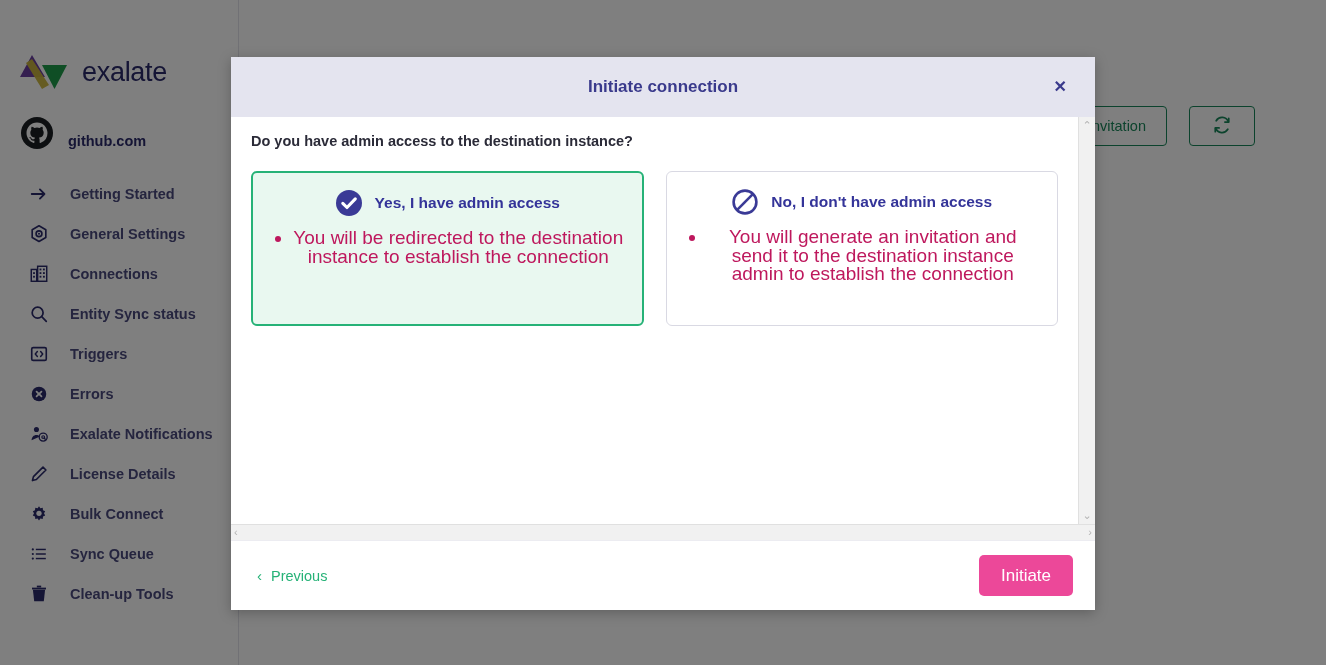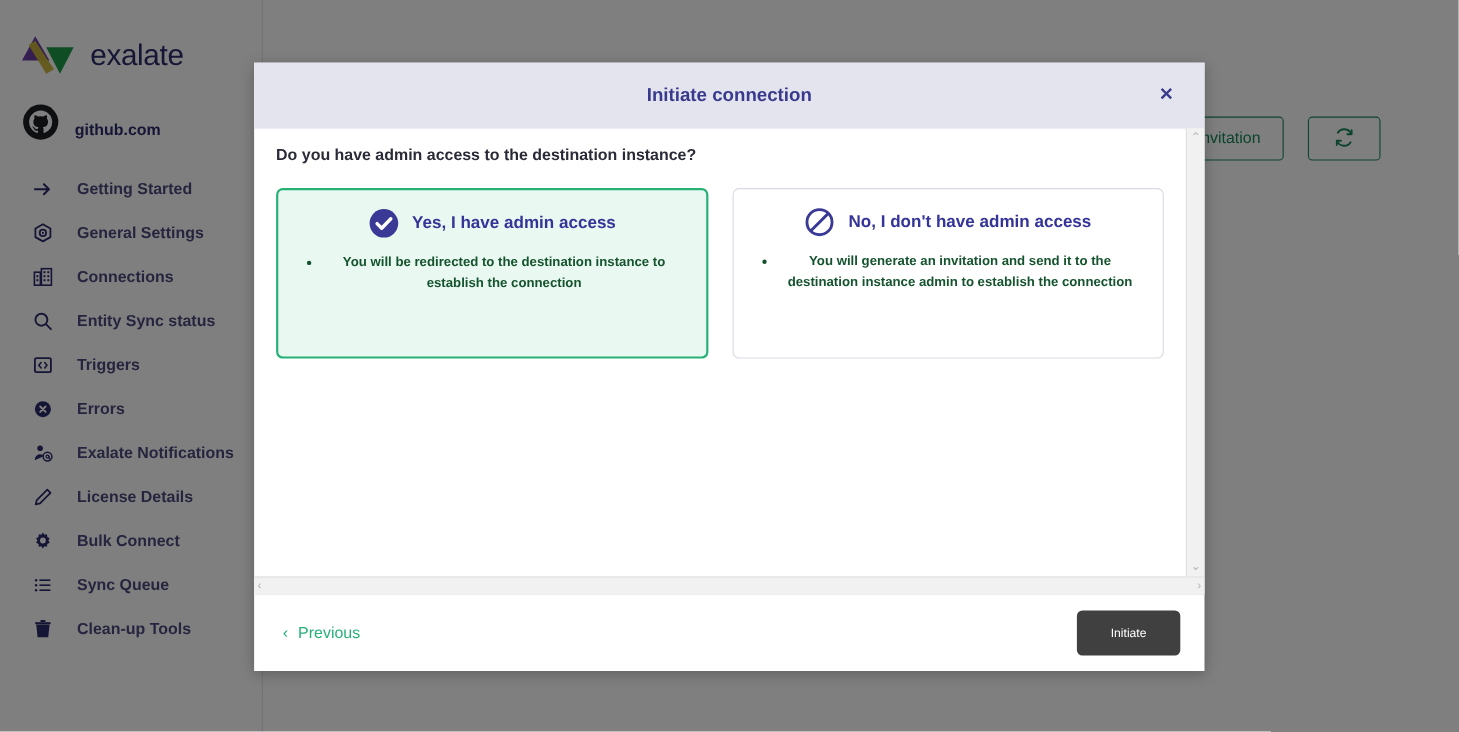--- a/index.html
+++ b/index.html
@@ -16,21 +16,21 @@
     position: absolute; inset: 0;
     display: flex;
     background: #ffffff;
   }
 
   .sidebar {
     width: 239px;
     flex: 0 0 239px;
     background: #ffffff;
     border-right: 1px solid #e2e2ea;
-    padding-top: 18px;
+    padding-top: 40px;
   }
 
   .brand {
     display: flex; align-items: center;
     gap: 12px;
     padding: 4px 0 0 18px;
     height: 60px;
   }
   .brand-logo { width: 52px; height: 42px; flex: 0 0 52px; }
   .brand-name {
@@ -211,24 +211,23 @@
     font-size: 15.5px;
     font-weight: bold;
     color: #343499;
   }
   .card-icon { width: 28px; height: 28px; flex: 0 0 28px; }
   .card-list {
     margin: 0;
     padding-left: 22px;
   }
   .card-list li {
-    font-size: 12px;
+    font-size: 19px;
     line-height: 18.5px;
-    color: #14532d;
-    font-weight: bold;
+    color: #be185d;
   }
 
   
   .v-scroll {
     width: 17px;
     flex: 0 0 17px;
     background: #f1f1f1;
     border-left: 1px solid #e0e0e0;
     display: flex;
     flex-direction: column;
@@ -263,26 +262,26 @@
     display: flex; align-items: center; gap: 9px;
     background: none; border: none;
     color: #26b277;
     font-size: 14.5px;
     font-family: "Liberation Sans", sans-serif;
     cursor: pointer;
     padding: 6px 2px;
   }
   .prev-chevron { font-size: 15px; line-height: 1; }
   .initiate-btn {
-    background: #404040;
+    background: #ec4899;
     color: #ffffff;
     border: none;
     border-radius: 5px;
     width: 94px; height: 41px;
-    font-size: 11px;
+    font-size: 17px;
     font-family: "Liberation Sans", sans-serif;
     cursor: pointer;
   }
 </style>
 </head>
 <body>
 
 <div class="app">
 
   <aside class="sidebar">

